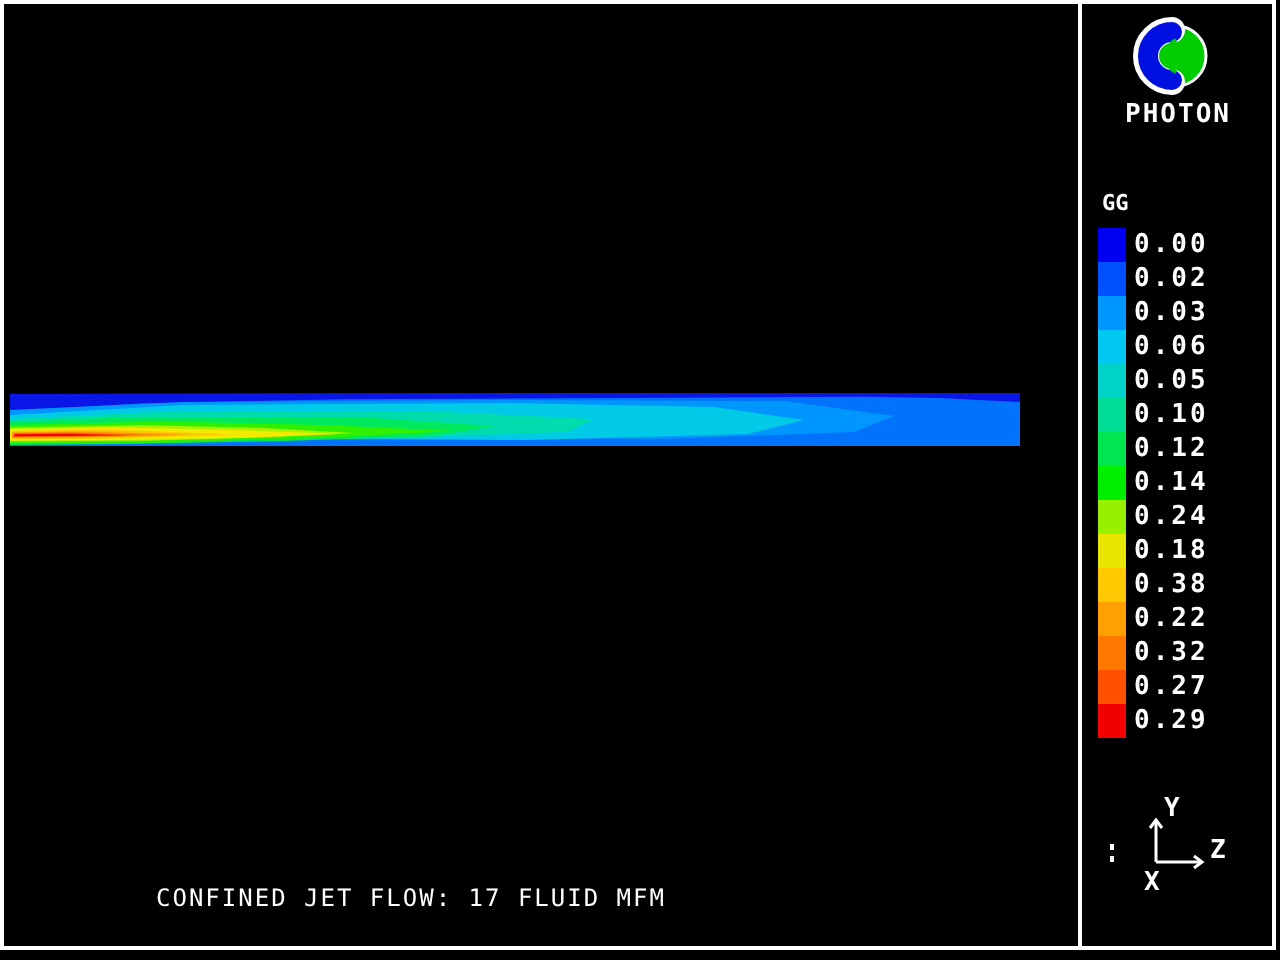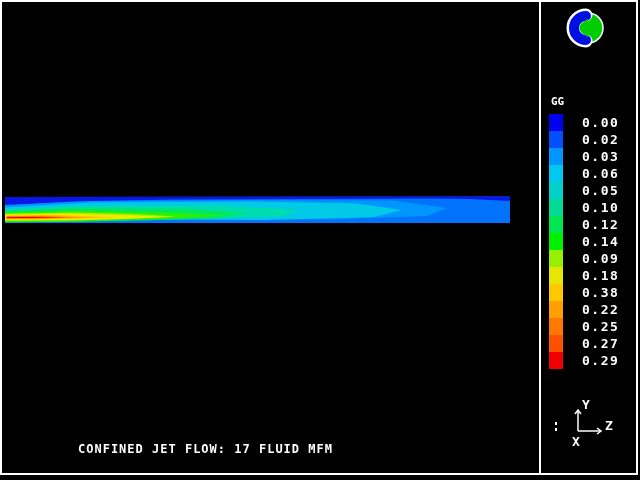--- a/index.html
+++ b/index.html
@@ -1,28 +1,28 @@
 <!DOCTYPE html>
 <html><head>
 <meta charset="utf-8">
 <style>
   html,body{margin:0;padding:0;background:#000;}
   .screen{position:relative;width:640px;height:480px;background:#000;overflow:hidden;
           font-family:"DejaVu Sans Mono","Liberation Mono",monospace;}
   .frame{position:absolute;left:0;top:0;width:634px;height:471px;border:2px solid #fff;}
   .divider{position:absolute;left:539px;top:0;width:2px;height:475px;background:#fff;}
   .jet-svg{position:absolute;left:2px;top:195px;width:510px;height:30px;}
-  .caption{position:absolute;left:78px;top:442px;color:#fff;font-size:12px;font-weight:bold;
+  .caption{position:absolute;left:78px;top:442px;color:#fff;font-size:12px;font-weight:normal;
            letter-spacing:1px;white-space:pre;}
   .logo{position:absolute;left:560px;top:5px;width:46px;height:46px;}
   .brand{position:absolute;left:541px;top:50px;width:96px;text-align:center;color:#fff;
          font-size:13px;font-weight:bold;letter-spacing:1px;}
   .legend-title{position:absolute;left:551px;top:95px;color:#fff;font-size:11px;font-weight:bold;}
   .legend{position:absolute;left:549px;top:114px;}
-  .legend-row{display:flex;align-items:center;height:17px;gap:15px;}
+  .legend-row{display:flex;align-items:center;height:17px;}
   .swatch{width:14px;height:17px;display:inline-block;flex:none;}
   .legend-label{color:#fff;font-size:13px;font-weight:bold;letter-spacing:1.5px;margin-left:4px;}
   .axis-label{position:absolute;color:#fff;font-size:13px;font-weight:bold;}
   .axis-y{left:582px;top:397px;}
   .axis-z{left:605px;top:418px;}
   .axis-x{left:572px;top:434px;}
   .triad-svg{position:absolute;left:548px;top:400px;width:60px;height:40px;}
 </style>
 </head>
 <body>
@@ -64,20 +64,21 @@
   </svg>
 
   <div class="caption">CONFINED JET FLOW: 17 FLUID MFM</div>
 
   <svg class="logo" viewBox="0 0 46 46">
     <circle cx="28" cy="23" r="15" fill="#00CC00" stroke="#fff" stroke-width="1.5"></circle>
     <path d="M 26,10 A 13 13 0 1 0 26,36" fill="none" stroke="#fff" stroke-width="13" stroke-linecap="round"></path>
     <path d="M 26,11 A 12 12 0 1 0 26,35" fill="none" stroke="#0010E0" stroke-width="10" stroke-linecap="round"></path>
     <path d="M 28,15 A 9 9 0 0 0 28,31" fill="none" stroke="#00CC00" stroke-width="2"></path>
   </svg>
+  <div class="brand">PHOTON</div>
 
   <div class="legend-title">GG</div>
   <div class="legend">
       <div class="legend-row">
         <span class="swatch" style="background: rgb(0, 0, 240);"></span>
         <span class="legend-label">0.00</span>
       </div>
       <div class="legend-row">
         <span class="swatch" style="background: rgb(0, 80, 255);"></span>
         <span class="legend-label">0.02</span>
@@ -101,37 +102,37 @@
       <div class="legend-row">
         <span class="swatch" style="background: rgb(0, 230, 80);"></span>
         <span class="legend-label">0.12</span>
       </div>
       <div class="legend-row">
         <span class="swatch" style="background: rgb(0, 240, 0);"></span>
         <span class="legend-label">0.14</span>
       </div>
       <div class="legend-row">
         <span class="swatch" style="background: rgb(150, 240, 0);"></span>
-        <span class="legend-label">0.09</span>
+        <span class="legend-label">0.24</span>
       </div>
       <div class="legend-row">
         <span class="swatch" style="background: rgb(230, 230, 0);"></span>
         <span class="legend-label">0.18</span>
       </div>
       <div class="legend-row">
         <span class="swatch" style="background: rgb(255, 200, 0);"></span>
         <span class="legend-label">0.38</span>
       </div>
       <div class="legend-row">
         <span class="swatch" style="background: rgb(255, 160, 0);"></span>
         <span class="legend-label">0.22</span>
       </div>
       <div class="legend-row">
         <span class="swatch" style="background: rgb(255, 120, 0);"></span>
-        <span class="legend-label">0.25</span>
+        <span class="legend-label">0.32</span>
       </div>
       <div class="legend-row">
         <span class="swatch" style="background: rgb(255, 80, 0);"></span>
         <span class="legend-label">0.27</span>
       </div>
       <div class="legend-row">
         <span class="swatch" style="background: rgb(240, 0, 0);"></span>
         <span class="legend-label">0.29</span>
       </div>
     </div>

